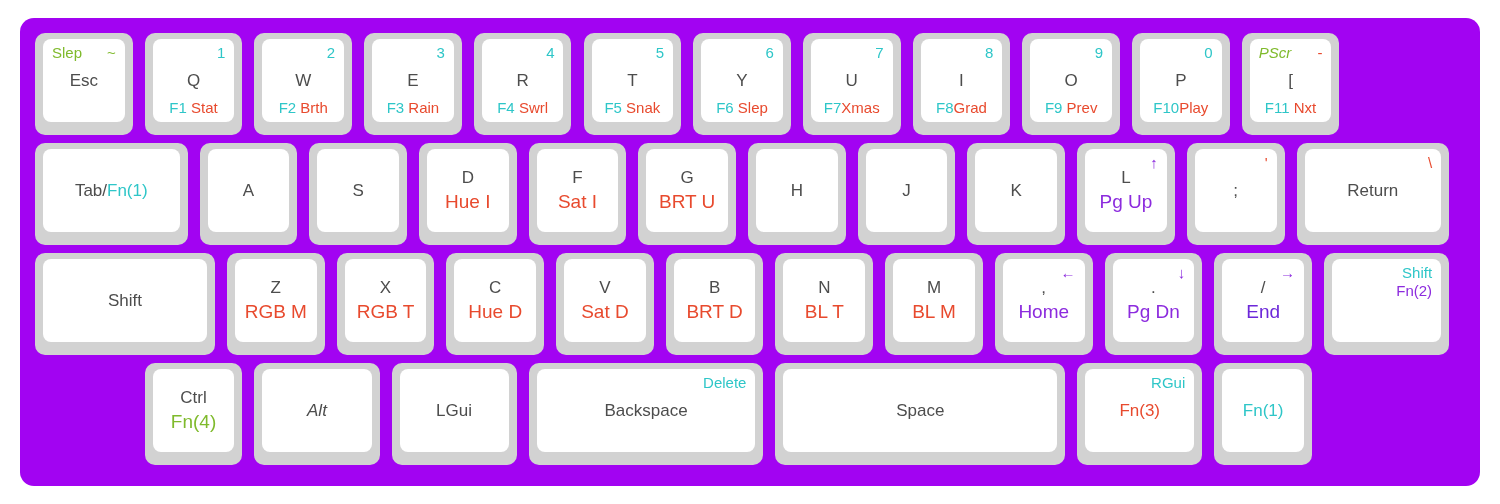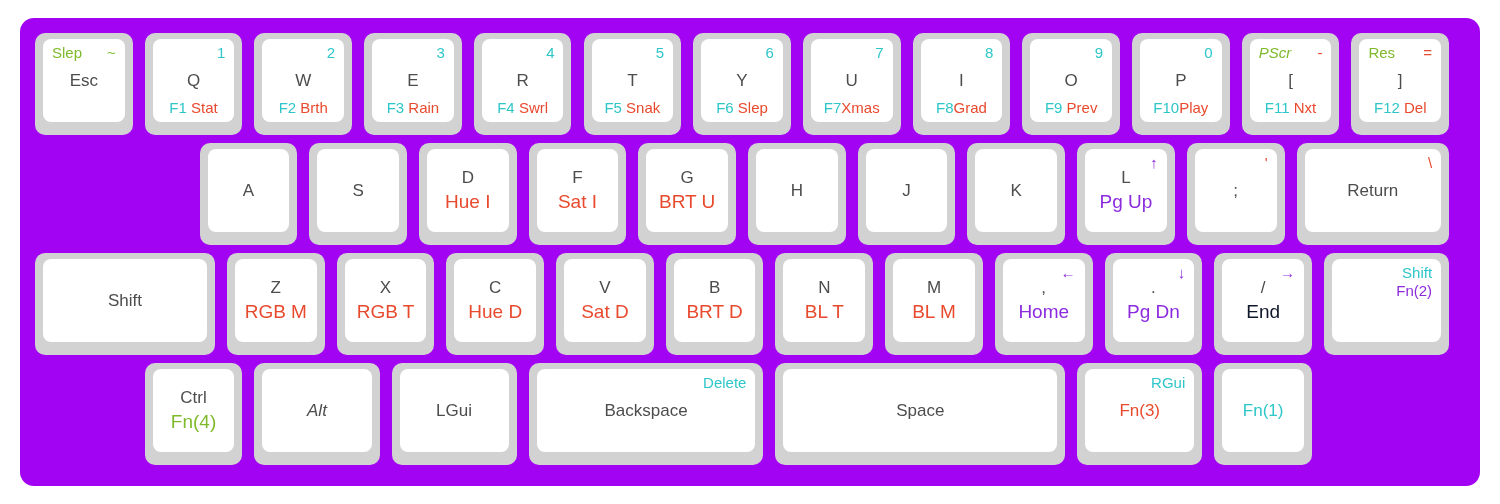--- a/index.html
+++ b/index.html
@@ -130,28 +130,25 @@
     <div class="key" style="left: 1241.7px; top: 33px; width: 97.7px; height: 102px; background: rgb(210, 210, 210);">
       <div class="keytop" style="background: rgb(255, 255, 255);">
         <div class="leg tl"><span class="seg" style="color: rgb(127, 186, 44); font-style: italic;">PScr</span></div>
         <div class="leg tr"><span class="seg" style="color: rgb(232, 74, 46);">-</span></div>
         <div class="centerbox">
           <div class="line main"><span class="seg" style="color: rgb(77, 77, 77);">[</span></div>
         </div>
         <div class="leg bot"><span class="seg" style="color: rgb(46, 198, 200);">F11 </span><span class="seg" style="color: rgb(232, 74, 46);">Nxt</span></div>
       </div>
     </div>
-    <div class="key" style="left: 1351.4px; top: 33px; width: 97.7px; height: 102px; background: rgb(210, 210, 210);">
-      <div class="keytop" style="background: rgb(255, 255, 255);">
-        <div class="leg tl"><span class="seg" style="color: rgb(127, 186, 44);">Res</span></div>
-        <div class="leg tr"><span class="seg" style="color: rgb(232, 74, 46);">=</span></div>
-        <div class="centerbox">
-          <div class="line main"><span class="seg" style="color: rgb(77, 77, 77);">]</span></div>
-        </div>
-        <div class="leg bot"><span class="seg" style="color: rgb(46, 198, 200);">F12 </span><span class="seg" style="color: rgb(232, 74, 46);">Del</span></div>
+    <div class="key" style="left: 35px; top: 143px; width: 152.55px; height: 102px; background: rgb(210, 210, 210);">
+      <div class="keytop" style="background: rgb(255, 255, 255);">
+        <div class="centerbox">
+          <div class="line main"><span class="seg" style="color: rgb(77, 77, 77);">Tab/</span><span class="seg" style="color: rgb(46, 198, 200);">Fn(1)</span></div>
+        </div>
       </div>
     </div>
     <div class="key" style="left: 199.55px; top: 143px; width: 97.7px; height: 102px; background: rgb(210, 210, 210);">
       <div class="keytop" style="background: rgb(255, 255, 255);">
         <div class="centerbox">
           <div class="line main"><span class="seg" style="color: rgb(77, 77, 77);">A</span></div>
         </div>
       </div>
     </div>
     <div class="key" style="left: 309.25px; top: 143px; width: 97.7px; height: 102px; background: rgb(210, 210, 210);">
@@ -310,21 +307,21 @@
           <div class="line main"><span class="seg" style="color: rgb(77, 77, 77);">.</span></div>
           <div class="line sub"><span class="seg" style="color: rgb(140, 43, 222);">Pg Dn</span></div>
         </div>
       </div>
     </div>
     <div class="key" style="left: 1214.28px; top: 253px; width: 97.7px; height: 102px; background: rgb(210, 210, 210);">
       <div class="keytop" style="background: rgb(255, 255, 255);">
         <div class="leg tr"><span class="seg" style="color: rgb(140, 43, 222);">→</span></div>
         <div class="centerbox">
           <div class="line main"><span class="seg" style="color: rgb(77, 77, 77);">/</span></div>
-          <div class="line sub"><span class="seg" style="color: #0f172a;">End</span></div>
+          <div class="line sub"><span class="seg" style="color: #6d28d9;">End</span></div>
         </div>
       </div>
     </div>
     <div class="key" style="left: 1323.97px; top: 253px; width: 125.125px; height: 102px; background: rgb(210, 210, 210);">
       <div class="keytop" style="background: rgb(255, 255, 255);">
         <div class="leg tr"><span class="seg" style="color: rgb(46, 198, 200);">Shift</span></div>
         <div class="leg tr2"><span class="seg" style="color: rgb(140, 43, 222);">Fn(2)</span></div>
       </div>
     </div>
     <div class="key" style="left: 144.7px; top: 363px; width: 97.7px; height: 102px; background: rgb(210, 210, 210);">

